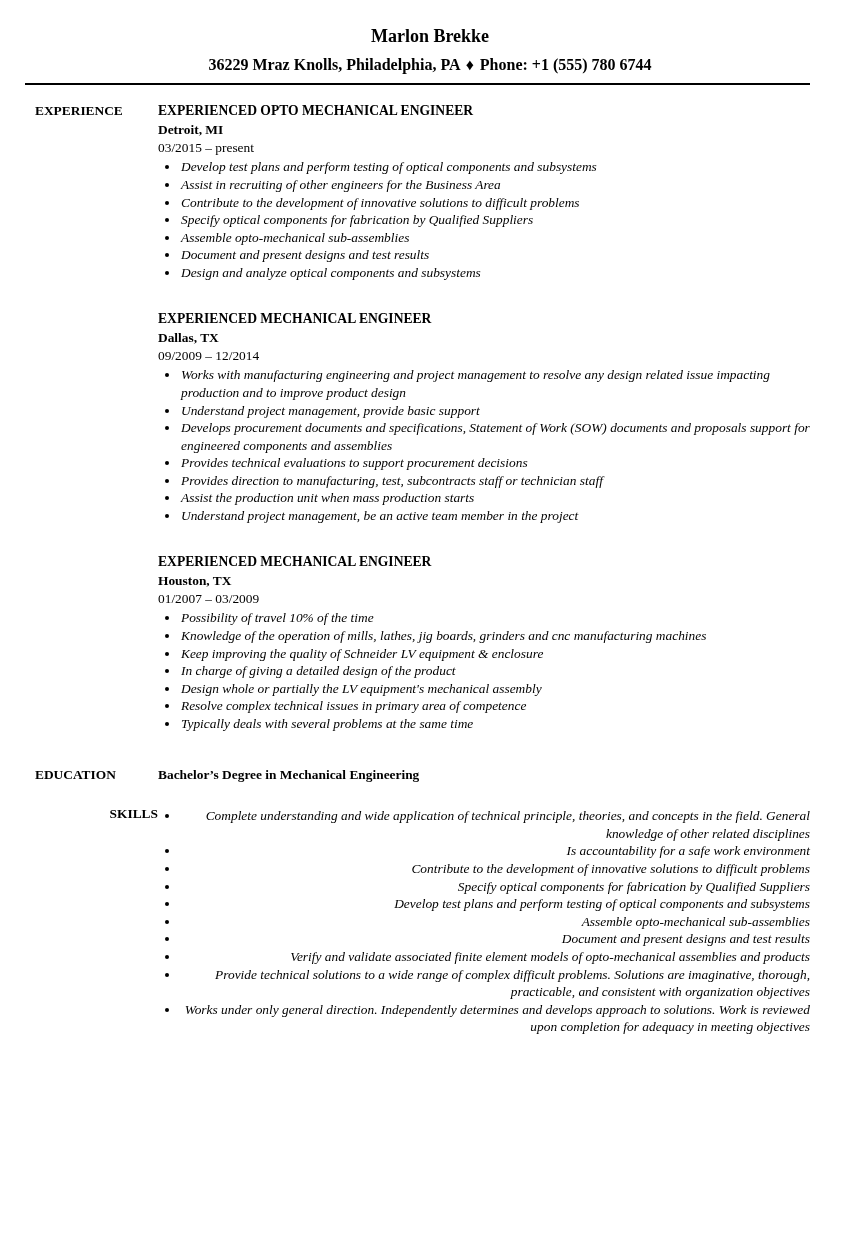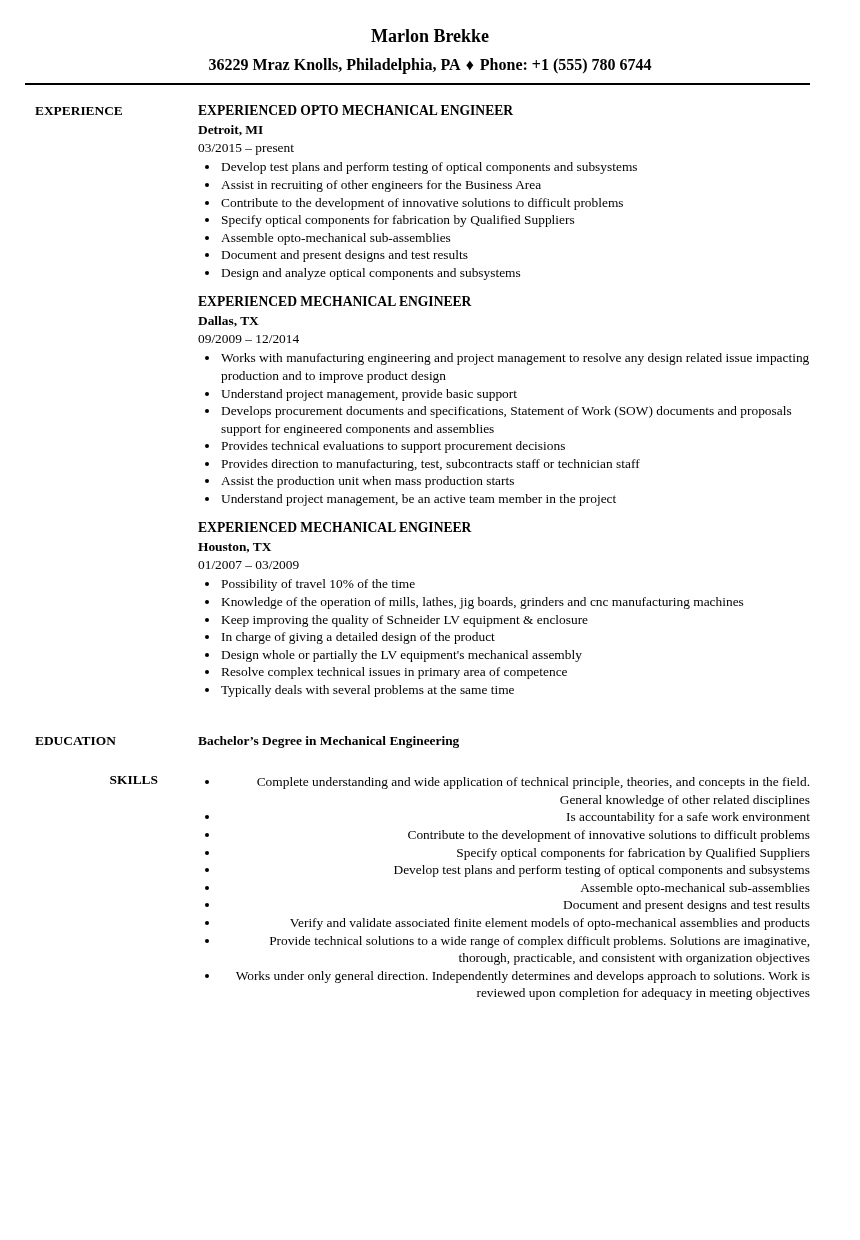--- a/index.html
+++ b/index.html
@@ -16,33 +16,33 @@
   .page { width: 860px; height: 1240px; overflow: hidden; background: #ffffff; }
 
   
   .resume-header { text-align: center; padding-top: 26px; }
   .person-name { font-size: 18px; font-weight: bold; line-height: 20px; margin: 0; }
   .contact-line { font-weight: bold; margin-top: 10px; font-size: 16px; }
   .contact-line .diamond { padding: 0 2px; }
   .header-rule { border: none; border-top: 2px solid #000000; margin: 9px 50px 0 25px; }
 
   
-  .section { display: grid; grid-template-columns: 123px 1fr; padding: 0 50px 0 35px; gap: 40px; }
+  .section { display: grid; grid-template-columns: 123px 1fr; padding: 0 50px 0 35px; }
   .section-label { font-weight: bold; font-size: 13.4px; }
   .section-experience { margin-top: 17px; }
   .section-education  { margin-top: 33px; }
   .section-skills     { margin-top: 22px; text-align: right; }
 
   
-  .job + .job { margin-top: 11px; }
+  .job + .job { margin-top: 28px; }
   .job-title { font-weight: bold; margin: 0 0 2px 0; font-size: 13.6px; }
   .job-location { font-weight: bold; }
   .job-dates { }
   ul.bullets { margin: 2px 0 0 0; padding: 0 0 0 22px; list-style: disc outside; }
-  ul.bullets li { margin: 0; padding-left: 1px; }
+  ul.bullets li { margin: 0; padding-left: 1px; font-style: italic; }
 
   
   .edu-school { font-weight: bold; }
   .edu-degree { font-weight: bold; margin-top: 0; }
 </style>
 </head>
 <body>
 
 <div class="page">
 

